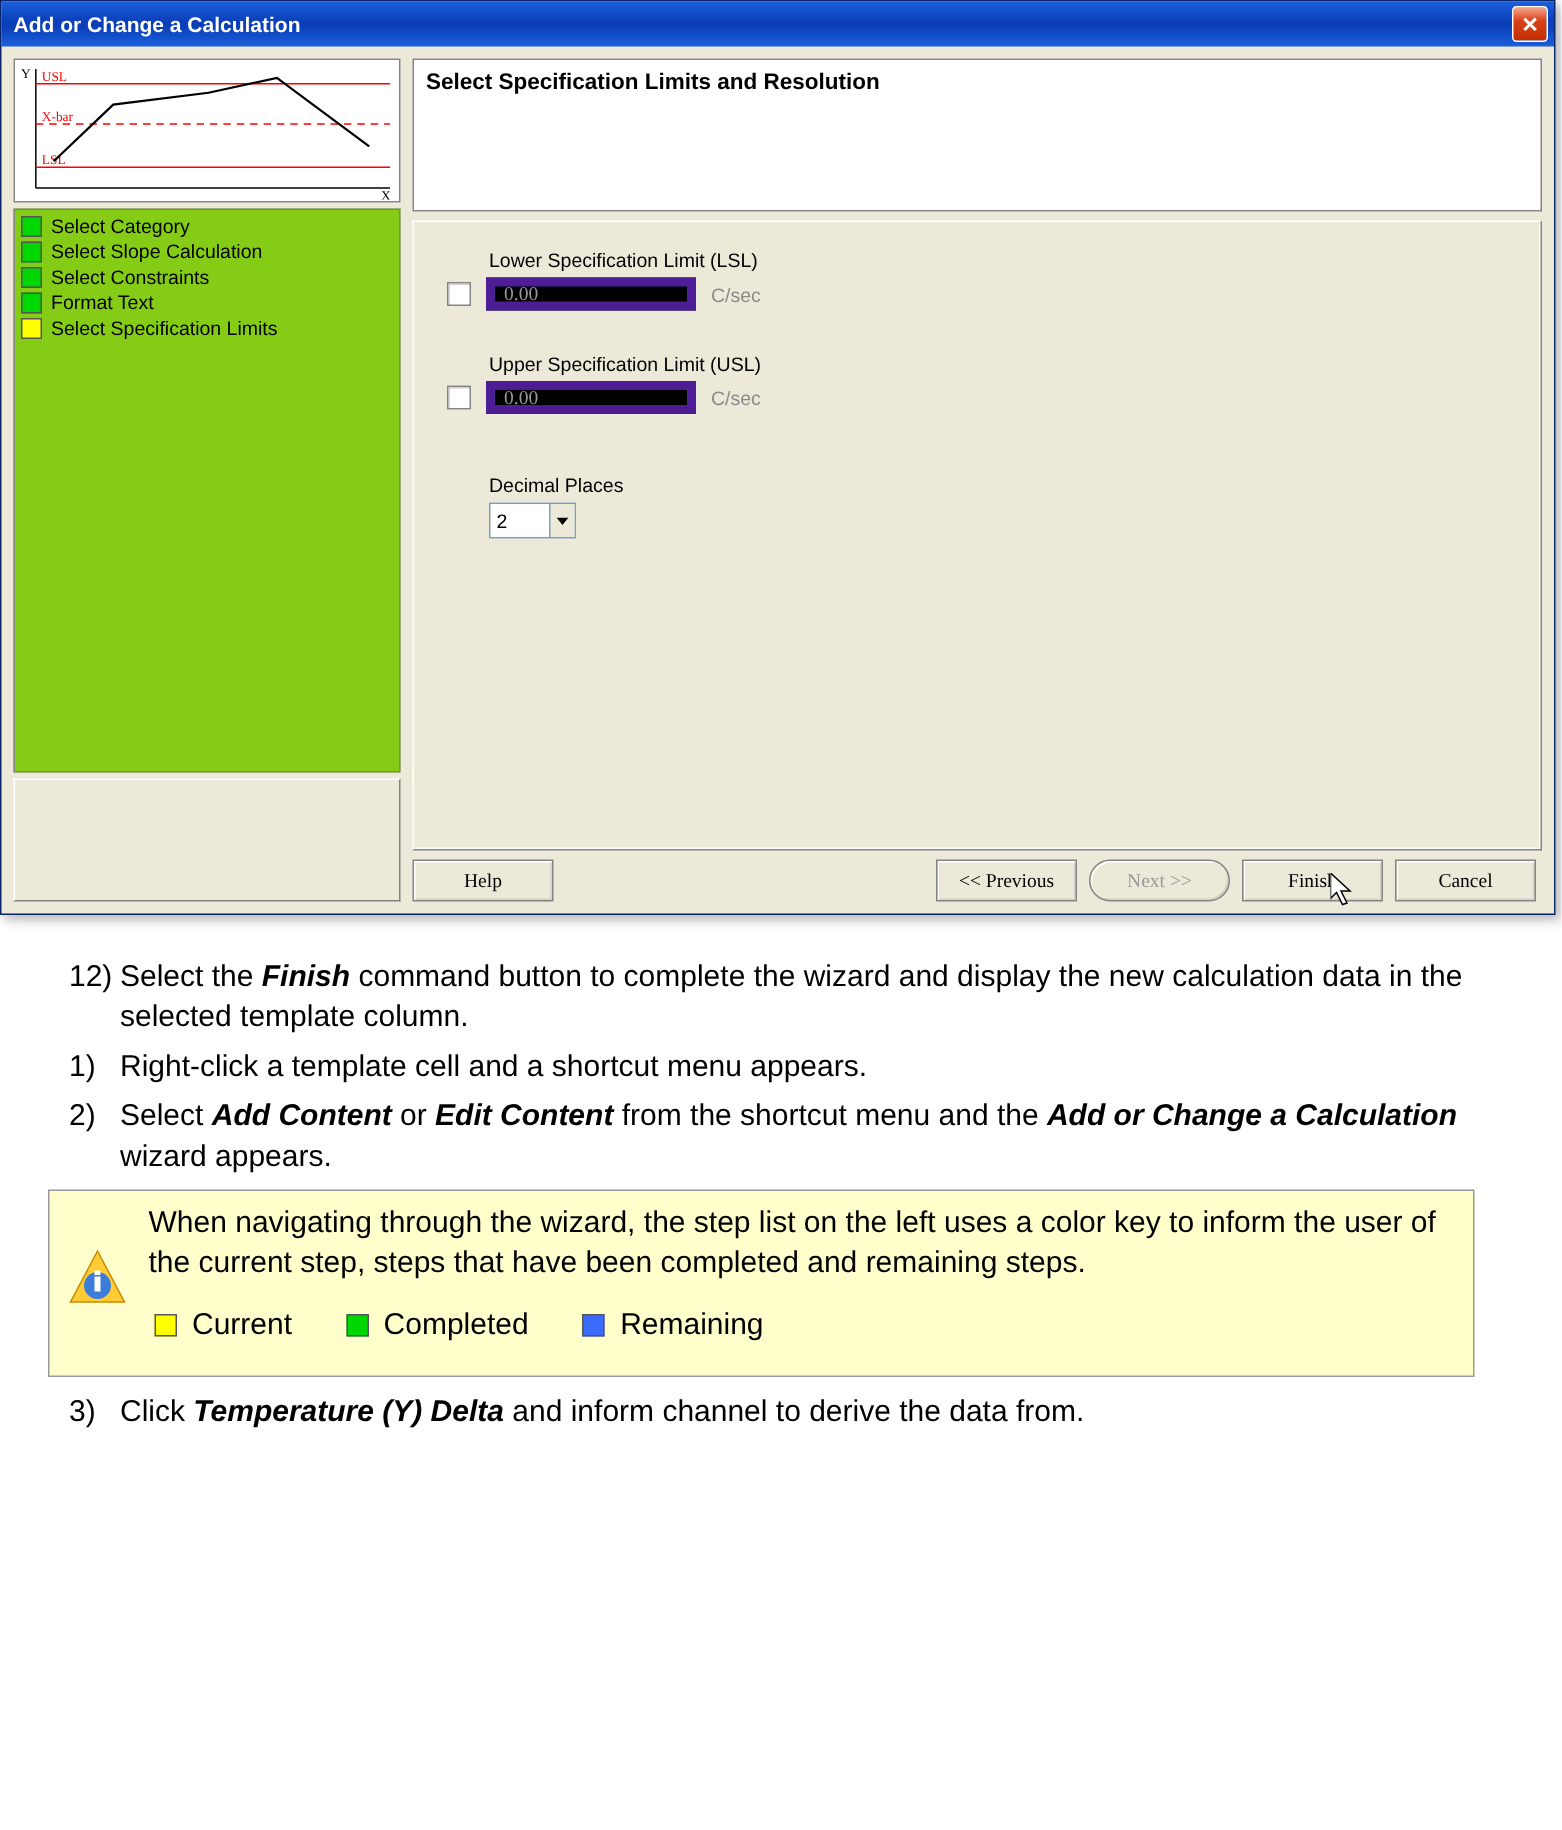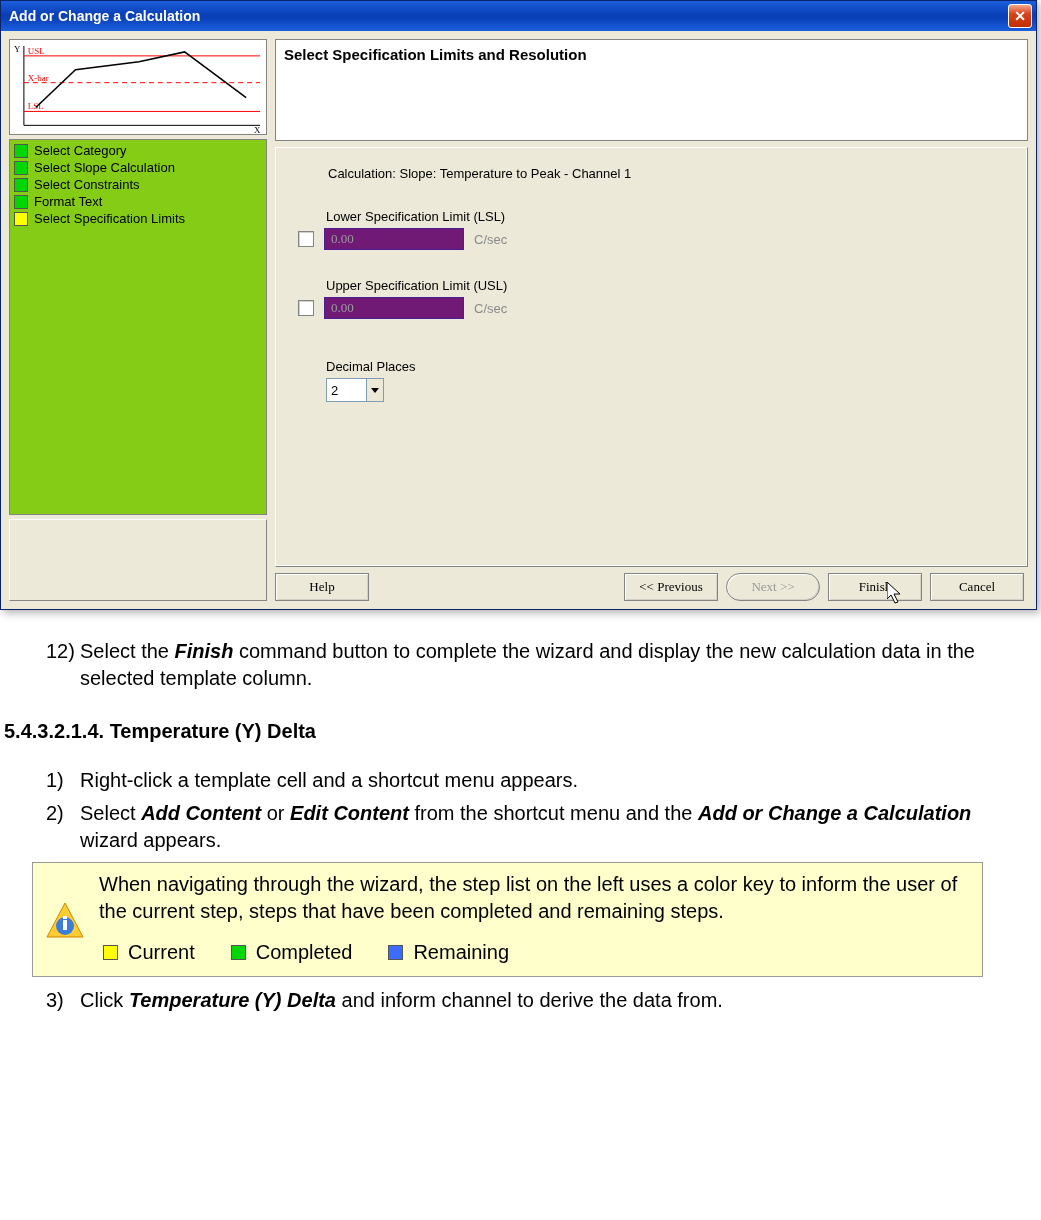--- a/index.html
+++ b/index.html
@@ -143,22 +143,22 @@
   .chk {
     width: 14px; height: 14px;
     border: 1px solid #848484;
     background: #fff;
     box-shadow: inset 1px 1px 0 #d4d0c8;
     flex:none;
   }
   .spec-input {
     width: 140px;
     height: 22px;
-    border: 1px solid #4c1d95;
-    background: #701a75;
+    border: 6px solid #4c1d95;
+    background: #000000;
     color: #9a9a9a;
     padding: 0 6px;
     font-family: Tahoma;
     font-size: 13px;
     box-sizing: border-box;
   }
   .unit { color: #8a8a8a; }
   .spec-label { margin-bottom: 4px; margin-left: 28px; }
   .decimals {
     margin-top: 40px;
@@ -238,21 +238,21 @@
     text-decoration: underline;
     font-size: 20px;
     margin: 0 0 10px 0;
   }
   .bi { font-weight: bold; font-style: italic; }
 
   .note-box {
     background: #ffffcc;
     border: 1px solid #999;
     margin: 8px 28px 10px 28px;
-    padding: 8px 12px 10px 12px;
+    padding: 8px 12px 20px 12px;
     font-size: 20px;
     display: flex;
     gap: 14px;
     align-items: flex-start;
   }
   .note-icon {
     width: 40px; height: 40px; flex:none;
     margin-top: 30px;
   }
   .note-text { flex:1; }
@@ -325,21 +325,20 @@
           </div>
         </div>
         <div class="blank-box"></div>
       </div>
 
       <div class="right-col">
         <div class="heading-box">
           <div class="h">Select Specification Limits and Resolution</div>
         </div>
         <div class="form-area">
-          <div class="calc-line">Calculation: Slope: Temperature to Peak - Channel 1</div>
 
           <div>
             <div class="spec-label">Lower Specification Limit (LSL)</div>
             <div class="spec-row">
               <span class="chk"></span>
               <input class="spec-input" disabled="" value="0.00" style="">
               <span class="unit">C/sec</span>
             </div>
           </div>
 
@@ -383,21 +382,20 @@
   </div>
 
   <div class="doc">
     <div class="numitem tight">
       <div class="n">12)</div>
       <div class="t">
         <span>Select the </span><span class="bi">Finish</span><span> command button to complete the wizard and display the new calculation data in the selected template column.</span>
       </div>
     </div>
 
-    <div class="h4">5.4.3.2.1.4. Temperature (Y) Delta</div>
 
     <div class="numitem tight">
       <div class="n">1)</div>
       <div class="t">Right-click a template cell and a shortcut menu appears.</div>
     </div>
 
     <div class="numitem tight">
       <div class="n">2)</div>
       <div class="t">
         <span>Select </span><span class="bi">Add Content</span><span> or </span><span class="bi">Edit Content</span><span> from the shortcut menu and the </span><span class="bi">Add or Change a Calculation</span><span> wizard appears.</span>

